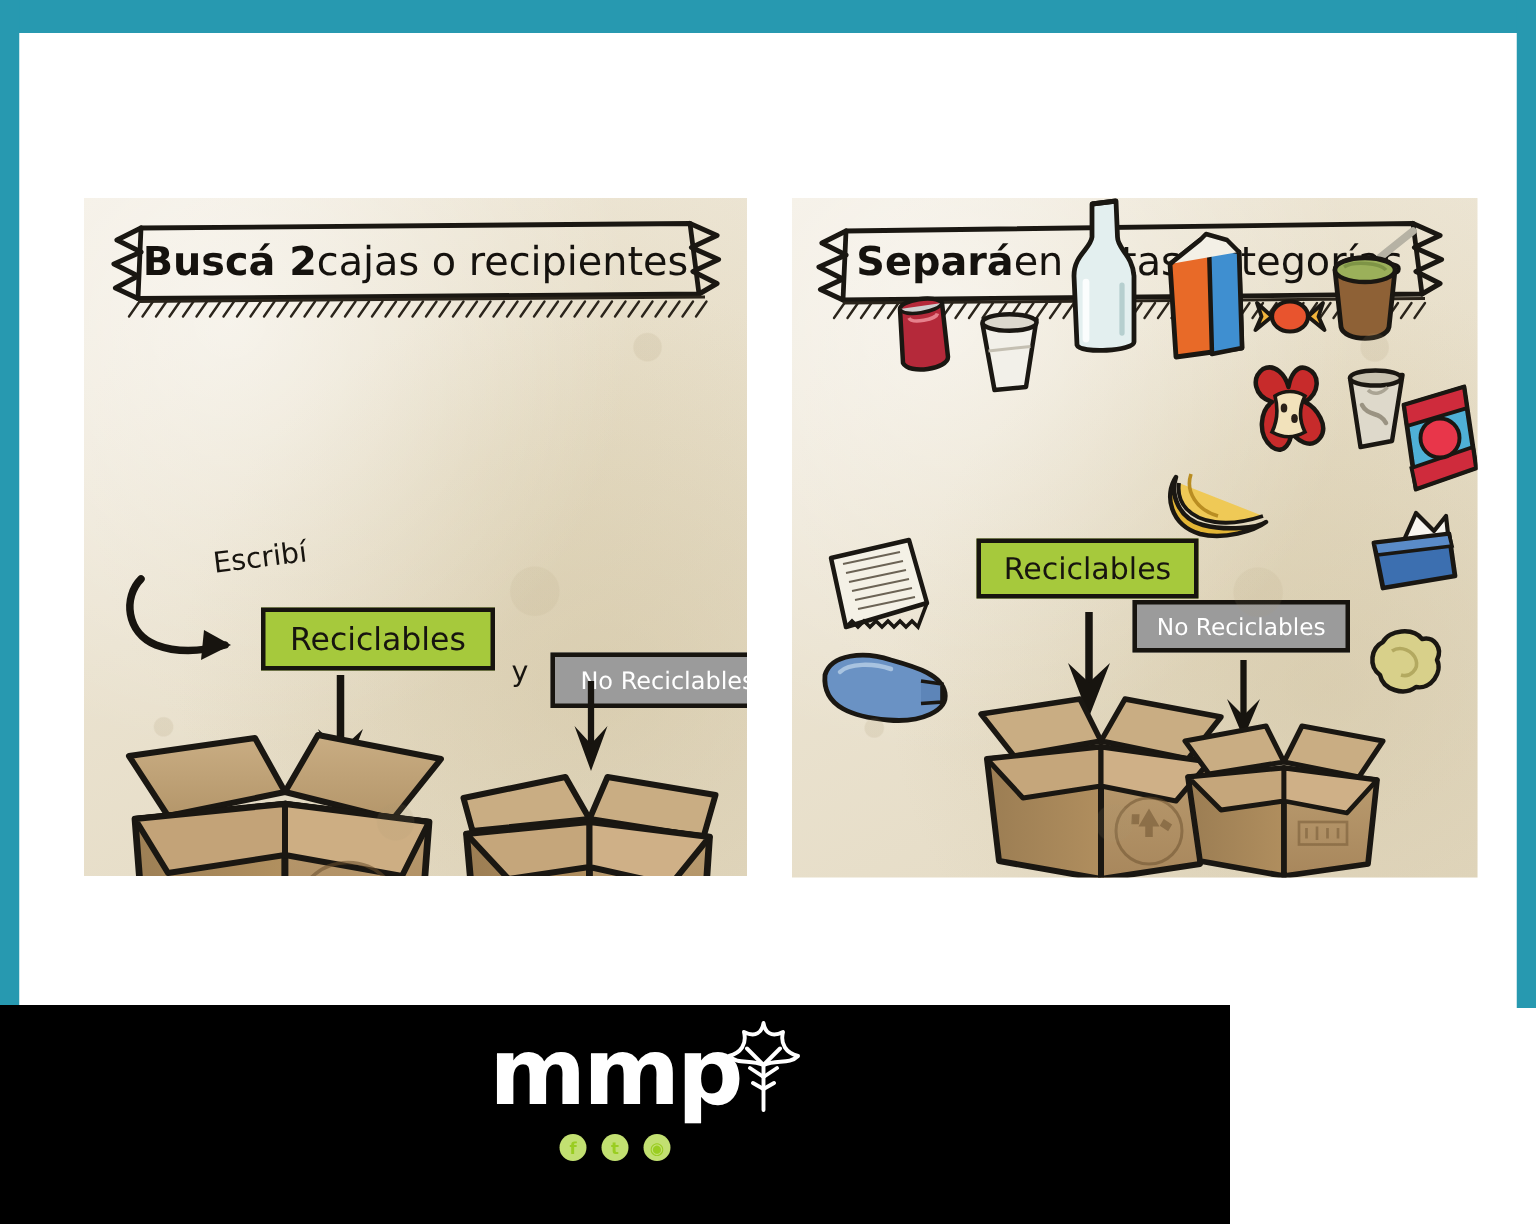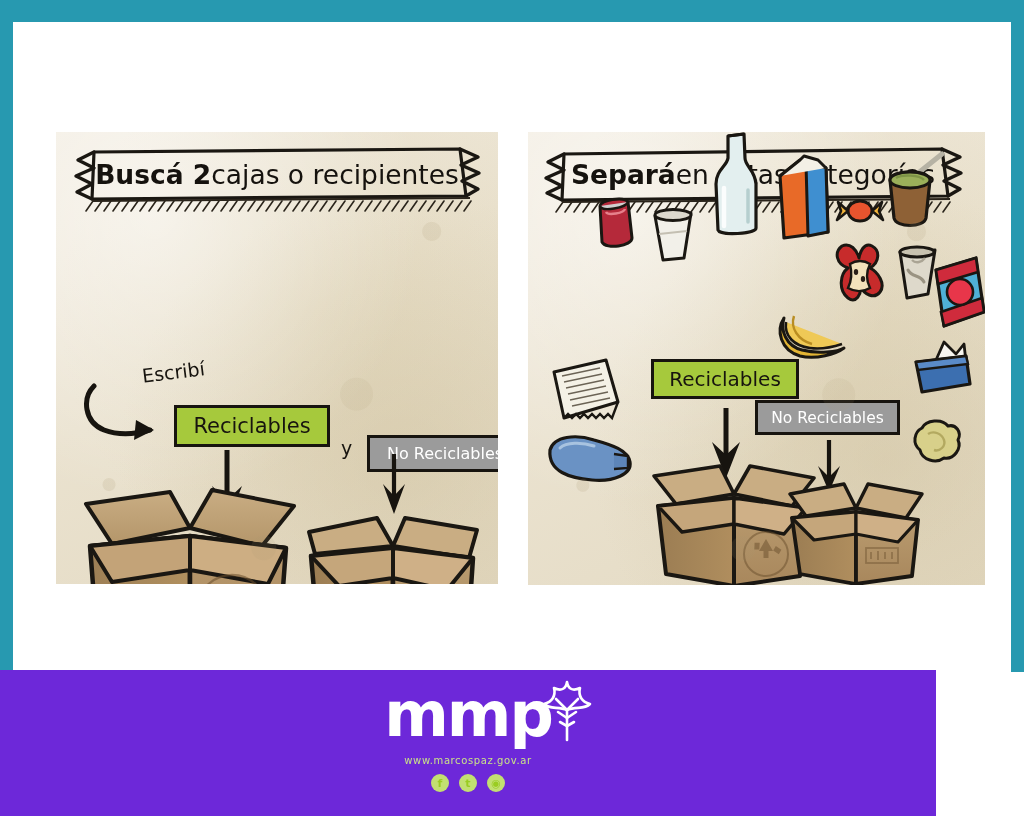--- a/index.html
+++ b/index.html
@@ -25,22 +25,22 @@
     position: absolute;
     left: 13px; top: 22px;
     width: 998px; height: 650px;
     background: #ffffff;
   }
 
   
   #footer {
     position: absolute;
     left: 0; top: 670px;
-    width: 936px; height: 146px;
-    background: #6d28d9;
+    width: 820px; height: 146px;
+    background: #000000;
     overflow: hidden;
   }
   #logo-wrap {
     position: absolute;
     left: 0; right: 0; top: 14px;
     text-align: center;
   }
   .logo-row {
     position: relative;
     display: inline-block;
@@ -600,21 +600,20 @@
                      C32 8, 36 12, 44 8 C42 16, 46 22, 54 24 C48 30, 40 26, 31 30 Z"></path>
             <path d="M31 30 L20 19"></path>
               <path d="M31 30 L42 19"></path>
             <path d="M31 38 L22 32"></path>
               <path d="M31 38 L40 32"></path>
             <path d="M31 46 L24 42"></path>
               <path d="M31 46 L38 42"></path>
           </g>
         </svg>
       </div>
-      <div class="logo-url">www.marcospaz.gov.ar</div>
       <div class="socials">
         <div class="soc">f</div>
         <div class="soc">t</div>
         <div class="soc">◉</div>
       </div>
     </div>
   </div>
 
 </div>
 

